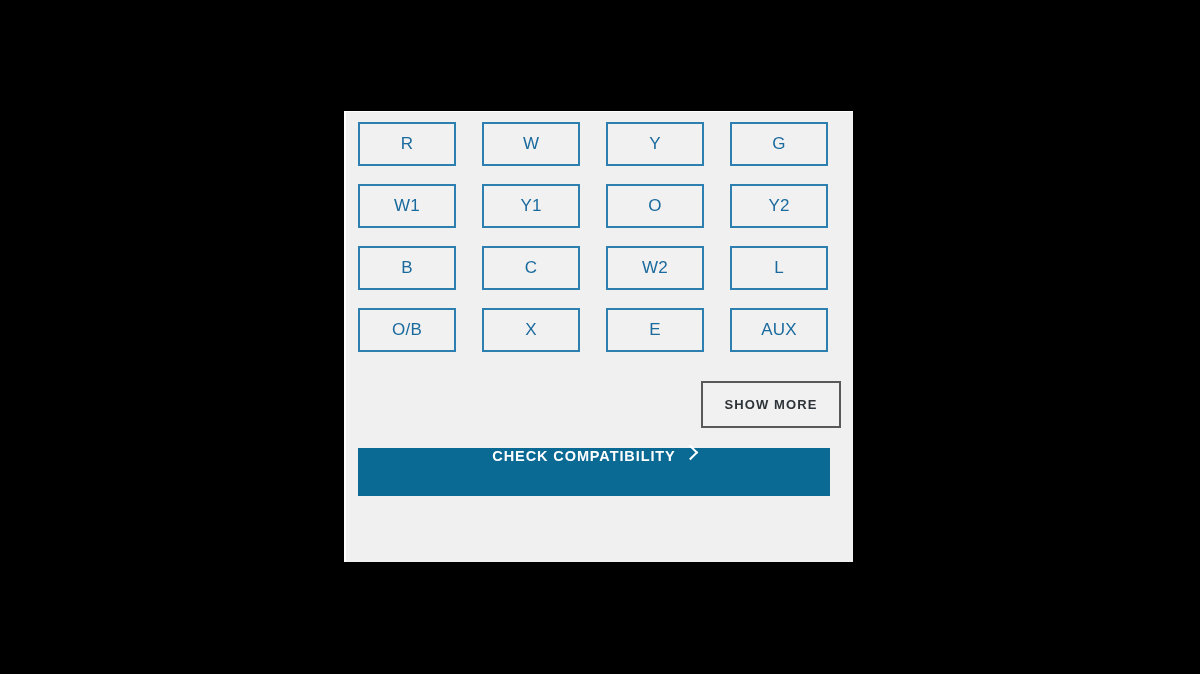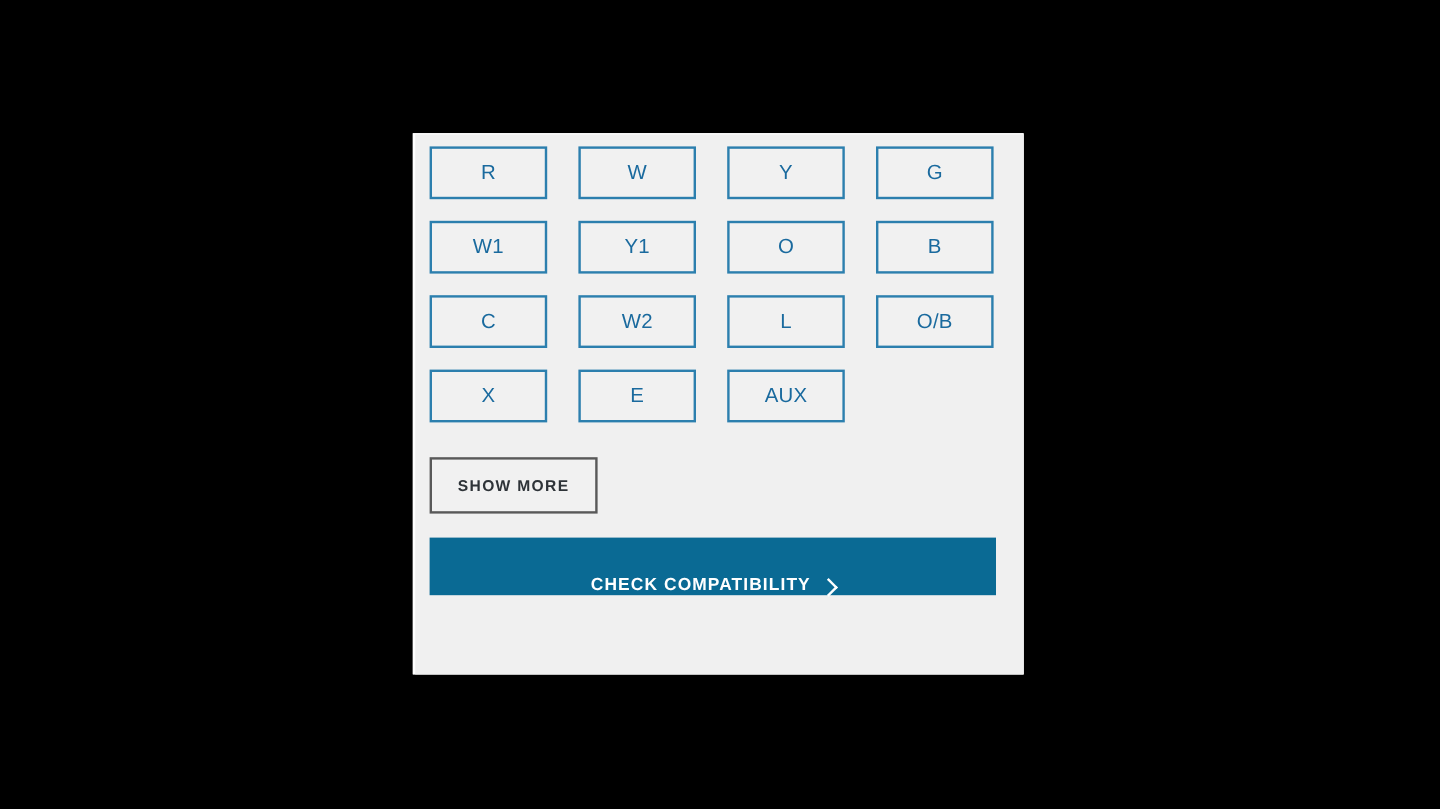--- a/index.html
+++ b/index.html
@@ -75,21 +75,21 @@
     display: block;
   }
   .terminal-btn span {
     display: block;
     pointer-events: none;
   }
 
   
   .show-more-row {
     display: flex;
-    justify-content: flex-start;
+    justify-content: flex-end;
     margin-top: 29px;
   }
   .show-more-btn {
     box-sizing: border-box;
     width: 140px;
     height: 47px;
     background: #f1f1f1;
     border: 2px solid #595959;
     color: #2e3338;
     font-family: "Liberation Sans", sans-serif;
@@ -104,21 +104,21 @@
   }
   .show-more-btn span { pointer-events: none; }
 
   
   .cta-row {
     margin-top: 20px;
   }
   .cta-btn {
     box-sizing: border-box;
     display: flex;
-    align-items: flex-end;
+    align-items: flex-start;
     justify-content: center;
     gap: 9px;
     width: 472px;
     height: 48px;
     background: #0a6a94;
     border: none;
     color: #ffffff;
     font-family: "Liberation Sans", sans-serif;
     font-size: 14.5px;
     font-weight: 700;
@@ -164,20 +164,23 @@
           <button class="terminal-btn">
             <span>W1</span>
           </button>
           <button class="terminal-btn">
             <span>Y1</span>
           </button>
           <button class="terminal-btn">
             <span>O</span>
           </button>
           <button class="terminal-btn">
+            <span>Y2</span>
+          </button>
+          <button class="terminal-btn">
             <span>B</span>
           </button>
           <button class="terminal-btn">
             <span>C</span>
           </button>
           <button class="terminal-btn">
             <span>W2</span>
           </button>
           <button class="terminal-btn">
             <span>L</span>

